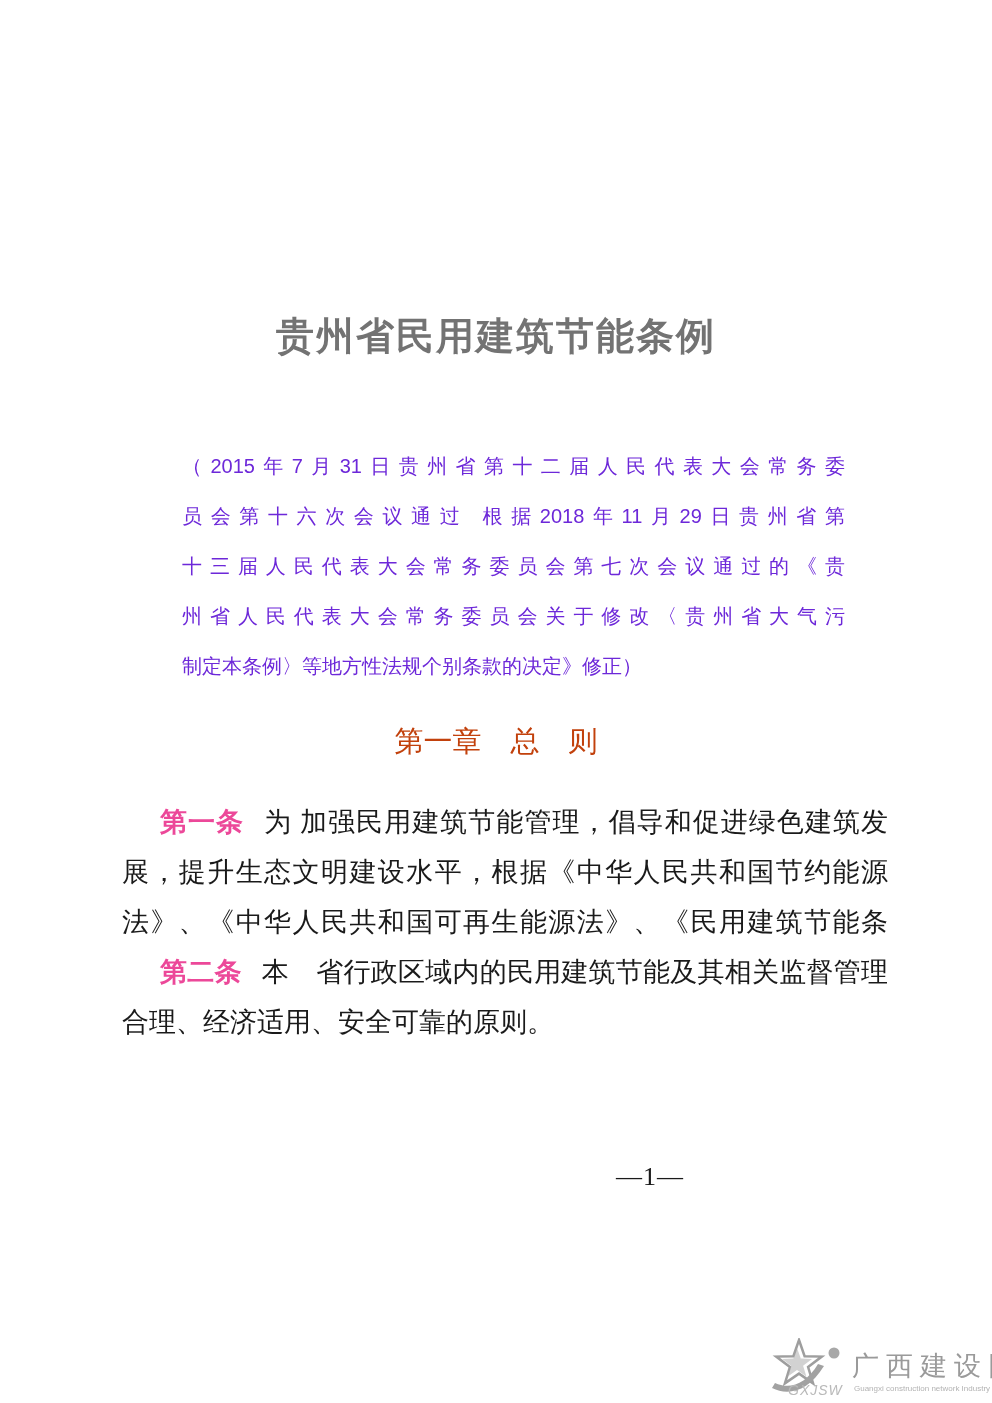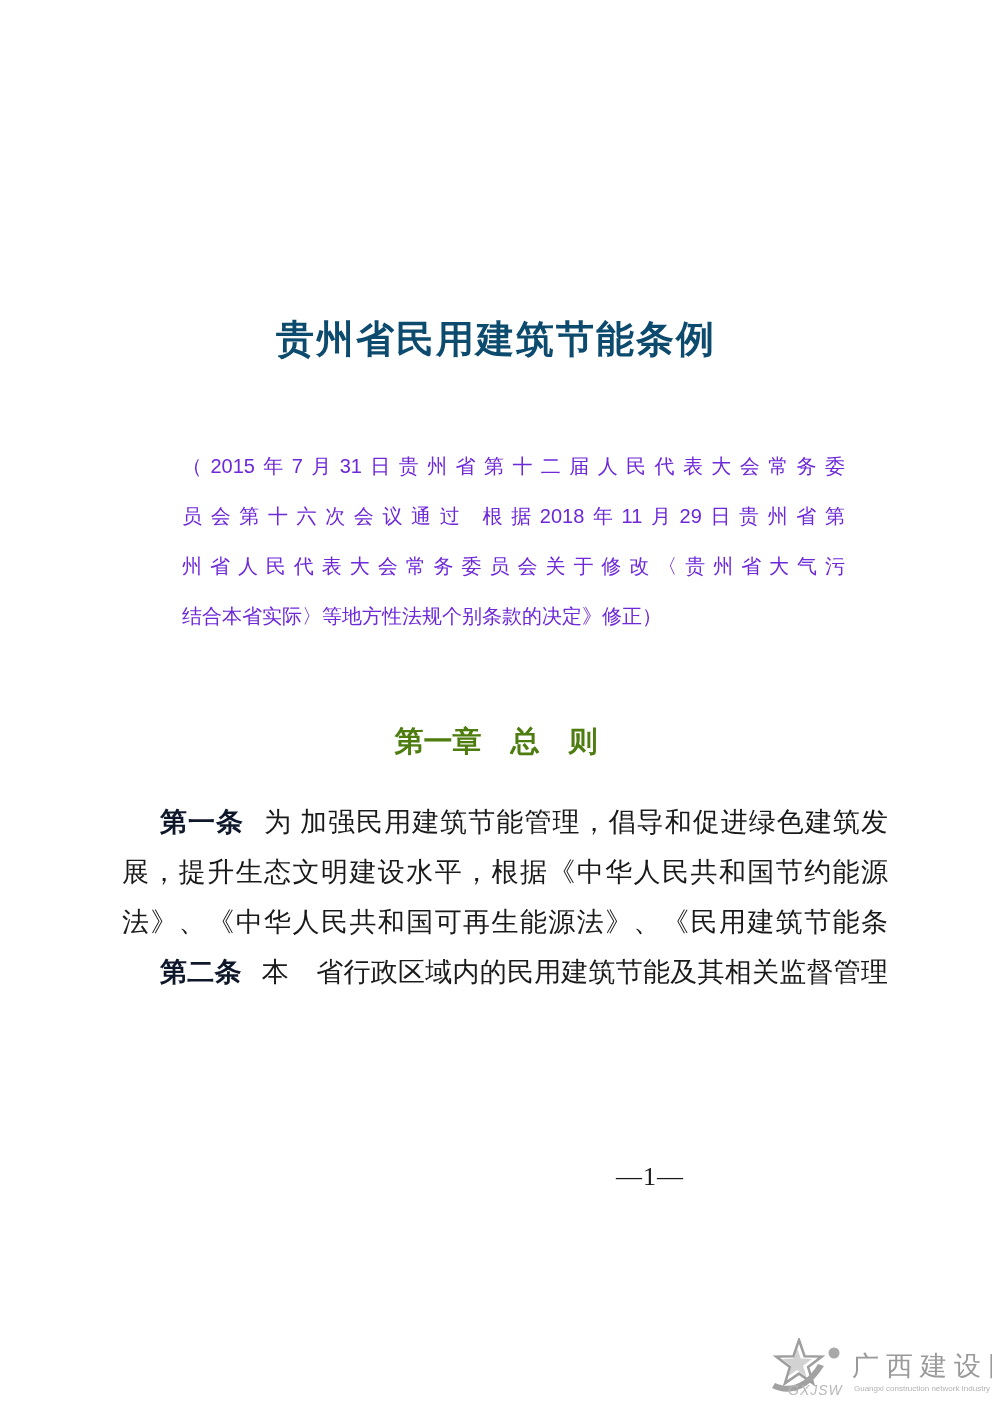--- a/index.html
+++ b/index.html
@@ -11,63 +11,63 @@
     font-family:"Liberation Serif","DejaVu Serif",serif;
     color:#161616;
   }
   .page{position:absolute;inset:0;}
 
   
   .doc-title{
     position:absolute;top:313px;left:0;width:100%;
     margin:0;
     text-align:center;
-    font-family:Liberation Serif, serif;
+    font-family:Liberation Mono, monospace;
     font-size:38px;font-weight:bold;
     letter-spacing:2px;
     line-height:52px;
-    color:#0c4a6e;
+    color:#737373;
   }
 
   
   .preamble{
     position:absolute;top:441px;left:182px;width:663px;
     font-family:"Liberation Sans","DejaVu Sans",sans-serif;
     font-size:20px;
     line-height:50px;
     color:#6d28d9;
   }
   .preamble .pl{height:50px;}
   .j{text-align:justify;text-align-last:justify;}
   .nl{text-align:left;text-align-last:left;}
 
   
   .chapter{
     position:absolute;top:719px;left:0;width:100%;
     margin:0;
     text-align:center;
     font-family:"Liberation Sans","DejaVu Sans",sans-serif;
-    font-size:29px;font-weight:bold;
+    font-size:29px;font-weight:normal;
     line-height:44px;
-    color:#4d7c0f;
+    color:#c2410c;
   }
 
   
   .body-text{
     position:absolute;top:797px;left:122px;width:766px;
     font-size:27px;
     line-height:50px;
     color:#1a1a1a;
   }
   .body-text .line{height:50px;}
   .first-line{text-indent:38px;}
   .art-label{
     font-family:"Liberation Sans","DejaVu Sans",sans-serif;
     font-weight:bold;
-    color:#0f172a;
+    color:#ec4899;
     margin-right:20px;
   }
 
   
   .pagenum{
     position:absolute;top:1162px;left:616px;
     font-size:26px;
     color:#1a1a1a;
     letter-spacing:1px;
   }
@@ -103,38 +103,40 @@
 </head>
 <body>
 
 <div class="page">
 
   <h1 class="doc-title">贵州省民用建筑节能条例</h1>
 
   <div class="preamble">
     <div class="pl j">（2015年7月31日贵州省第十二届人民代表大会常务委</div>
     <div class="pl j">员会第十六次会议通过 根据2018年11月29日贵州省第</div>
+    <div class="pl j">十三届人民代表大会常务委员会第七次会议通过的《贵</div>
     <div class="pl j">州省人民代表大会常务委员会关于修改〈贵州省大气污</div>
-    <div class="pl nl">结合本省实际〉等地方性法规个别条款的决定》修正）</div>
+    <div class="pl nl">制定本条例〉等地方性法规个别条款的决定》修正）</div>
   </div>
 
   <h2 class="chapter">第一章　总　则</h2>
 
   <div class="body-text">
 
     <div class="line j first-line">
       <span class="art-label">第一条</span><span>为 加强民用建筑节能管理，倡导和促进绿色建筑发</span>
     </div>
     <div class="line j">展，提升生态文明建设水平，根据《中华人民共和国节约能源</div>
     <div class="line j">法》、《中华人民共和国可再生能源法》、《民用建筑节能条</div>
 
     <div class="line j first-line">
       <span class="art-label">第二条</span><span>本　省行政区域内的民用建筑节能及其相关监督管理</span>
     </div>
 
+    <div class="line nl">合理、经济适用、安全可靠的原则。</div>
 
   </div>
 
   <div class="pagenum">—1—</div>
 
   <div class="watermark">
     <svg class="wm-logo" width="78" height="58" viewBox="0 0 78 58" xmlns="http://www.w3.org/2000/svg">
 
       <polygon points="33,2 38.6,18.2 55.8,18.6 42.1,29 47.1,45.4 33,35.6 18.9,45.4 23.9,29 10.2,18.6 27.4,18.2" fill="#ffffff" stroke="#9e9e9e" stroke-width="2.5"></polygon>
 

